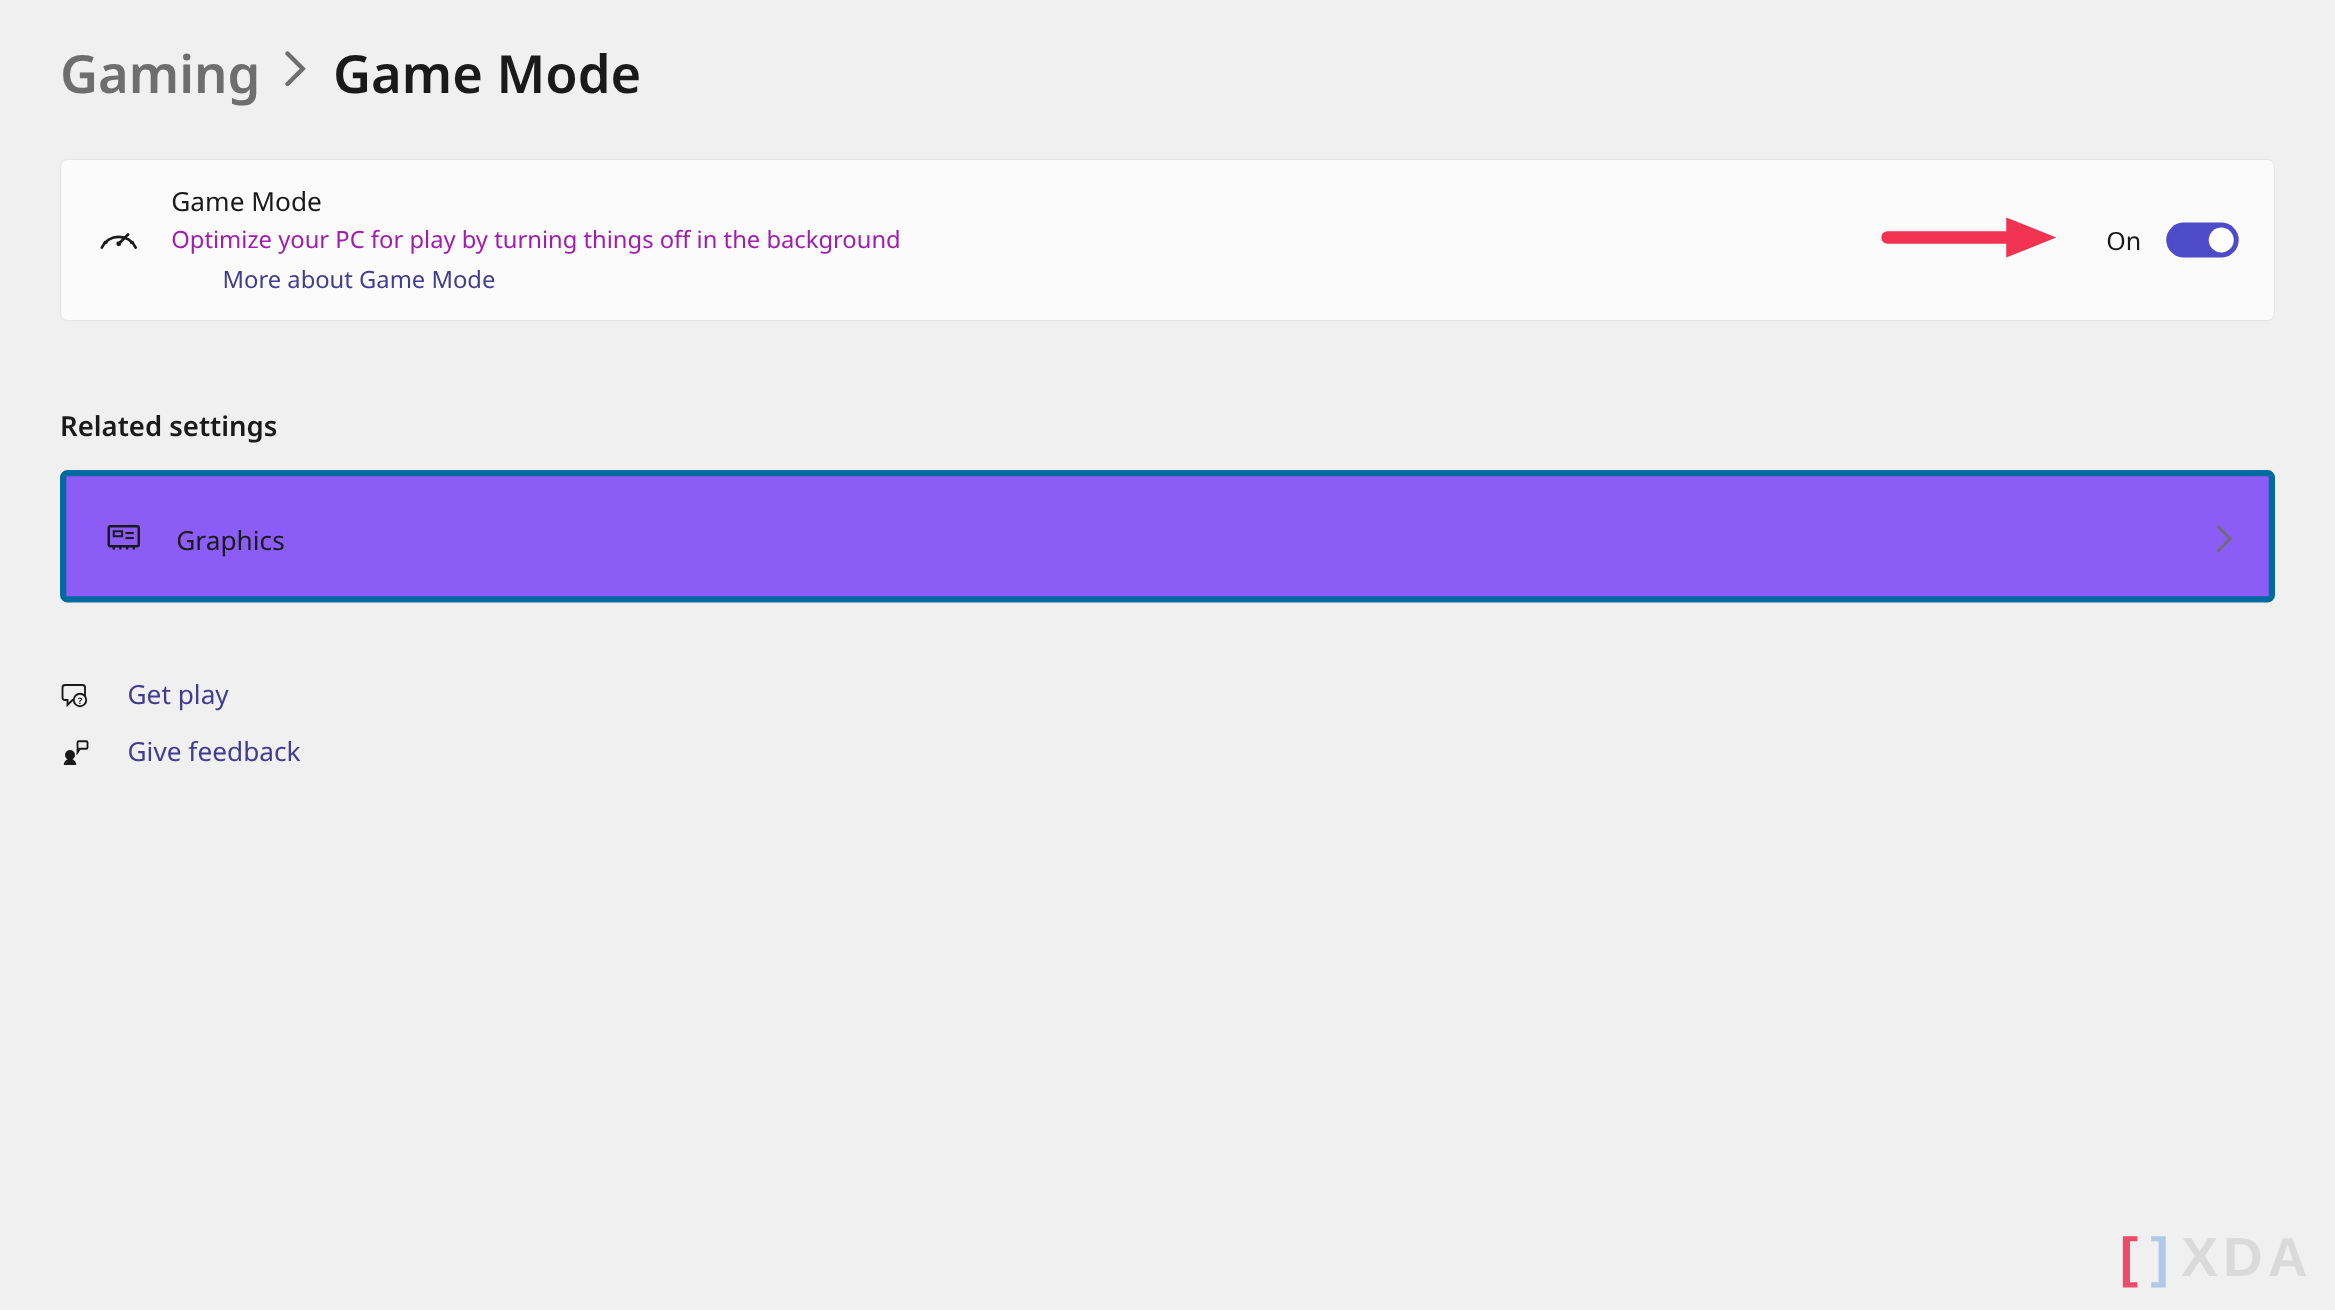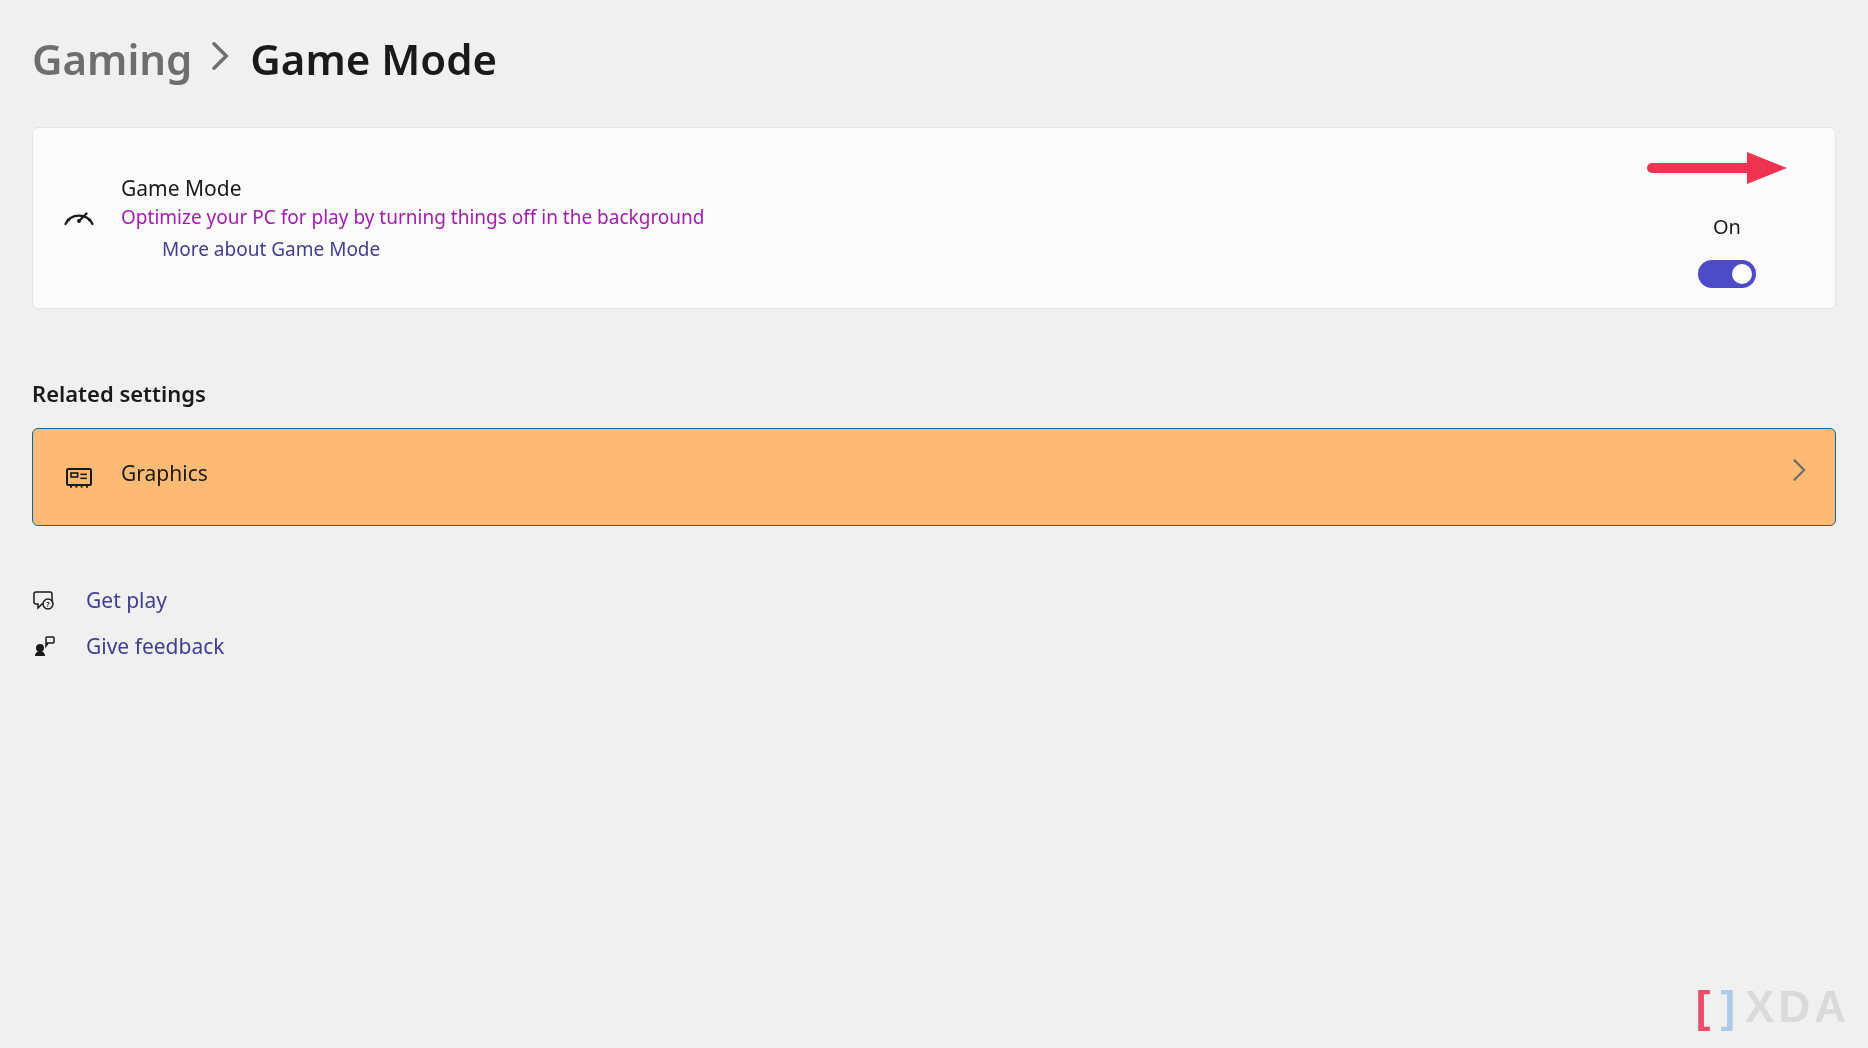--- a/index.html
+++ b/index.html
@@ -5,21 +5,21 @@
   * { box-sizing: border-box; margin: 0; padding: 0; }
   body {
     font-family: "Segoe UI", -apple-system, system-ui, sans-serif;
     background: #f0f0f0;
     width: 1868px;
     height: 1048px;
     overflow: hidden;
     position: relative;
   }
   .page {
-    padding: 30px 32px;
+    padding: 30px 48px;
   }
   .breadcrumb {
     display: flex;
     align-items: center;
     gap: 20px;
     margin-bottom: 40px;
   }
   .breadcrumb-parent {
     font-size: 42px;
     font-weight: 600;
@@ -70,21 +70,20 @@
     font-size: 19px;
     color: #413e92;
     margin-top: 6px;
     cursor: pointer;
     margin-left: 41px;
   }
   .card-right {
     display: flex;
     align-items: center;
     gap: 20px;
-    flex-direction: column;
   }
   .toggle-label {
     font-size: 20px;
     color: #1a1a1a;
   }
   .toggle {
     width: 58px;
     height: 28px;
     background: #4e4bc9;
     border-radius: 14px;
@@ -105,25 +104,25 @@
     margin-right: 20px;
   }
   .section-heading {
     font-size: 22px;
     font-weight: 600;
     color: #1a1a1a;
     margin-top: 69px;
     margin-bottom: 20px;
   }
   .link-card {
-    background: #fdba74;
-    border: 1px solid #0369a1;
+    background: #8b5cf6;
+    border: 5px solid #0369a1;
     border-radius: 6px;
     display: flex;
-    align-items: flex-start;
+    align-items: flex-end;
     padding: 30px 28px;
     cursor: pointer;
   }
   .link-card-title {
     font-size: 21px;
     color: #1a1a1a;
     flex: 1;
   }
   .link-card-chevron {
     color: #6e6e6e;

